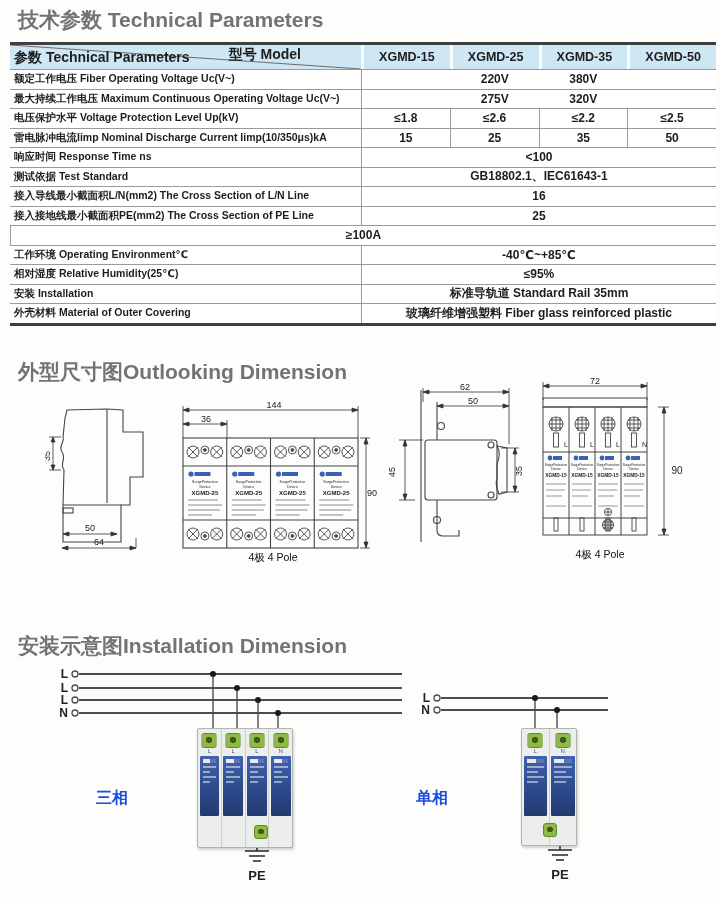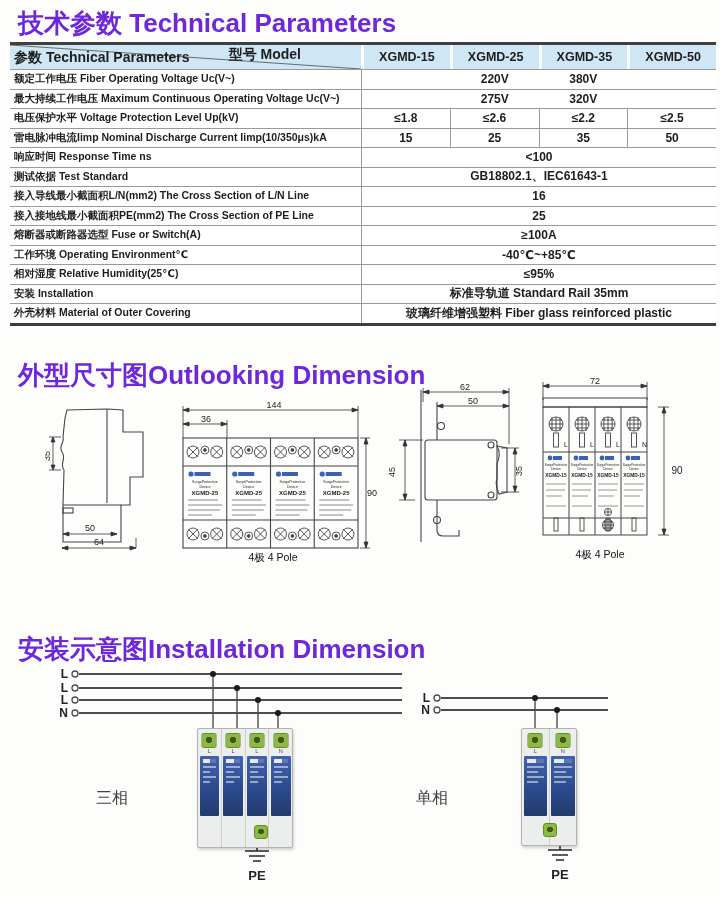--- a/index.html
+++ b/index.html
@@ -1,19 +1,19 @@
 <!DOCTYPE html>
 <html><head>
 <meta charset="utf-8">
 <style>
   html,body{margin:0;padding:0;}
   body{width:720px;height:897px;position:relative;background:#fdfdfc;
        font-family:"Liberation Sans","DejaVu Sans",sans-serif;color:#1d1d1d;overflow:hidden;}
   .abs{position:absolute;}
-  h2.sec{position:absolute;margin:0;font-size:26px;font-weight:bold;color:#6d28d9;letter-spacing:0;}
+  h2.sec{position:absolute;margin:0;font-size:21px;font-weight:bold;color:#737373;letter-spacing:0;}
 
   
   .ptable{position:absolute;left:10px;top:42px;width:706px;
           border-top:3px solid #3f3f3f;border-bottom:3px solid #3f3f3f;background:#fff;}
   .trow{display:flex;height:19.5px;border-top:1px solid #9a9a9a;box-sizing:border-box;}
   .trow:first-child{border-top:none;height:24px;}
   .tlabel{width:351px;box-sizing:border-box;padding-left:4px;display:flex;align-items:center;
           font-size:10.5px;font-weight:600;white-space:nowrap;overflow:hidden;}
   .tvals{flex:1;border-left:1px solid #9a9a9a;position:relative;display:flex;align-items:center;
          font-size:12px;font-weight:600;}
@@ -48,21 +48,21 @@
   .dlbl{position:absolute;top:19px;left:0;width:100%;text-align:center;font-size:6px;color:#555;}
   .dmod{position:absolute;top:27px;left:1.5px;right:1.5px;height:60px;border-radius:1px;
         background:linear-gradient(180deg,#4162ae 0%,#2c4a8c 55%,#223a6f 100%);}
   .dlogo{height:4px;margin:3px 3px 3px 3px;
          background:linear-gradient(90deg,#e9e9e9 0 55%,rgba(255,255,255,.15) 55%);}
   .dmod i{display:block;height:1.6px;margin:3.4px 3px 0 3px;background:rgba(255,255,255,.5);}
   .dmod i.short{margin-right:9px;}
   .dpe{position:absolute;width:12px;height:12px;border-radius:3px;
        background:radial-gradient(circle at 50% 45%,#46551f 0 31%,#8cbb42 32% 100%);
        border:1px solid #5e8c26;}
-  .phase-label{position:absolute;font-size:16px;font-weight:400;color:#404040;}
+  .phase-label{position:absolute;font-size:16px;font-weight:700;color:#1d4ed8;}
 </style>
 </head>
 <body>
 
 <h2 class="sec" style="left:18px;top:6px;">技术参数 Technical Parameters</h2>
 <h2 class="sec" style="left:18px;top:358px;">外型尺寸图Outlooking Dimension</h2>
 <h2 class="sec" style="left:18px;top:608px;margin-top:24px;">安装示意图Installation Dimension</h2>
 
 <div class="ptable">
   <div class="trow thead">
@@ -131,21 +131,20 @@
         <span class="center-val">16</span>
       </div>
   </div>
   <div class="trow">
     <div class="tlabel">接入接地线最小截面积PE(mm2) The Cross Section of  PE Line</div>
     <div class="tvals">
         <span class="center-val">25</span>
       </div>
   </div>
   <div class="trow">
-    <div class="tlabel">熔断器或断路器选型 Fuse or Switch(A)</div>
     <div class="tvals">
         <span class="center-val">≥100A</span>
       </div>
   </div>
   <div class="trow">
     <div class="tlabel">工作环境 Operating Environment℃</div>
     <div class="tvals">
         <span class="center-val">-40℃~+85℃</span>
       </div>
   </div>

